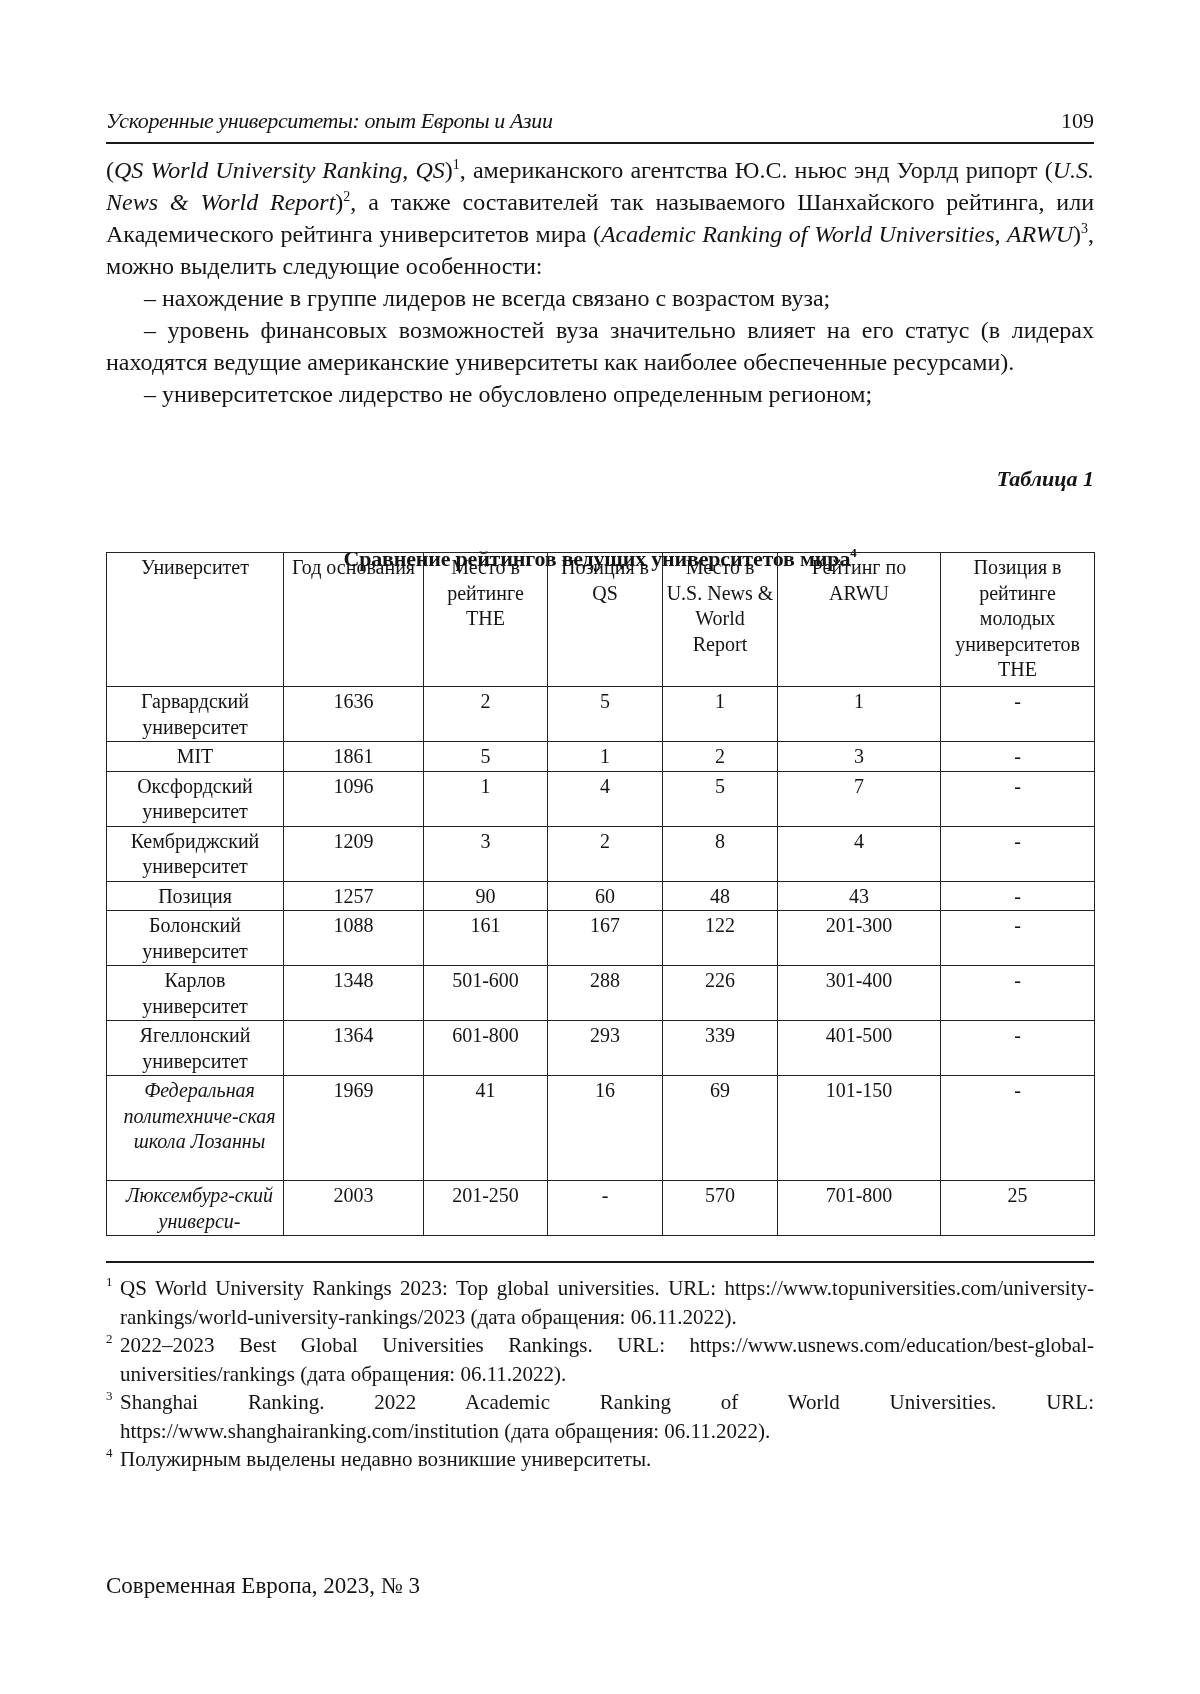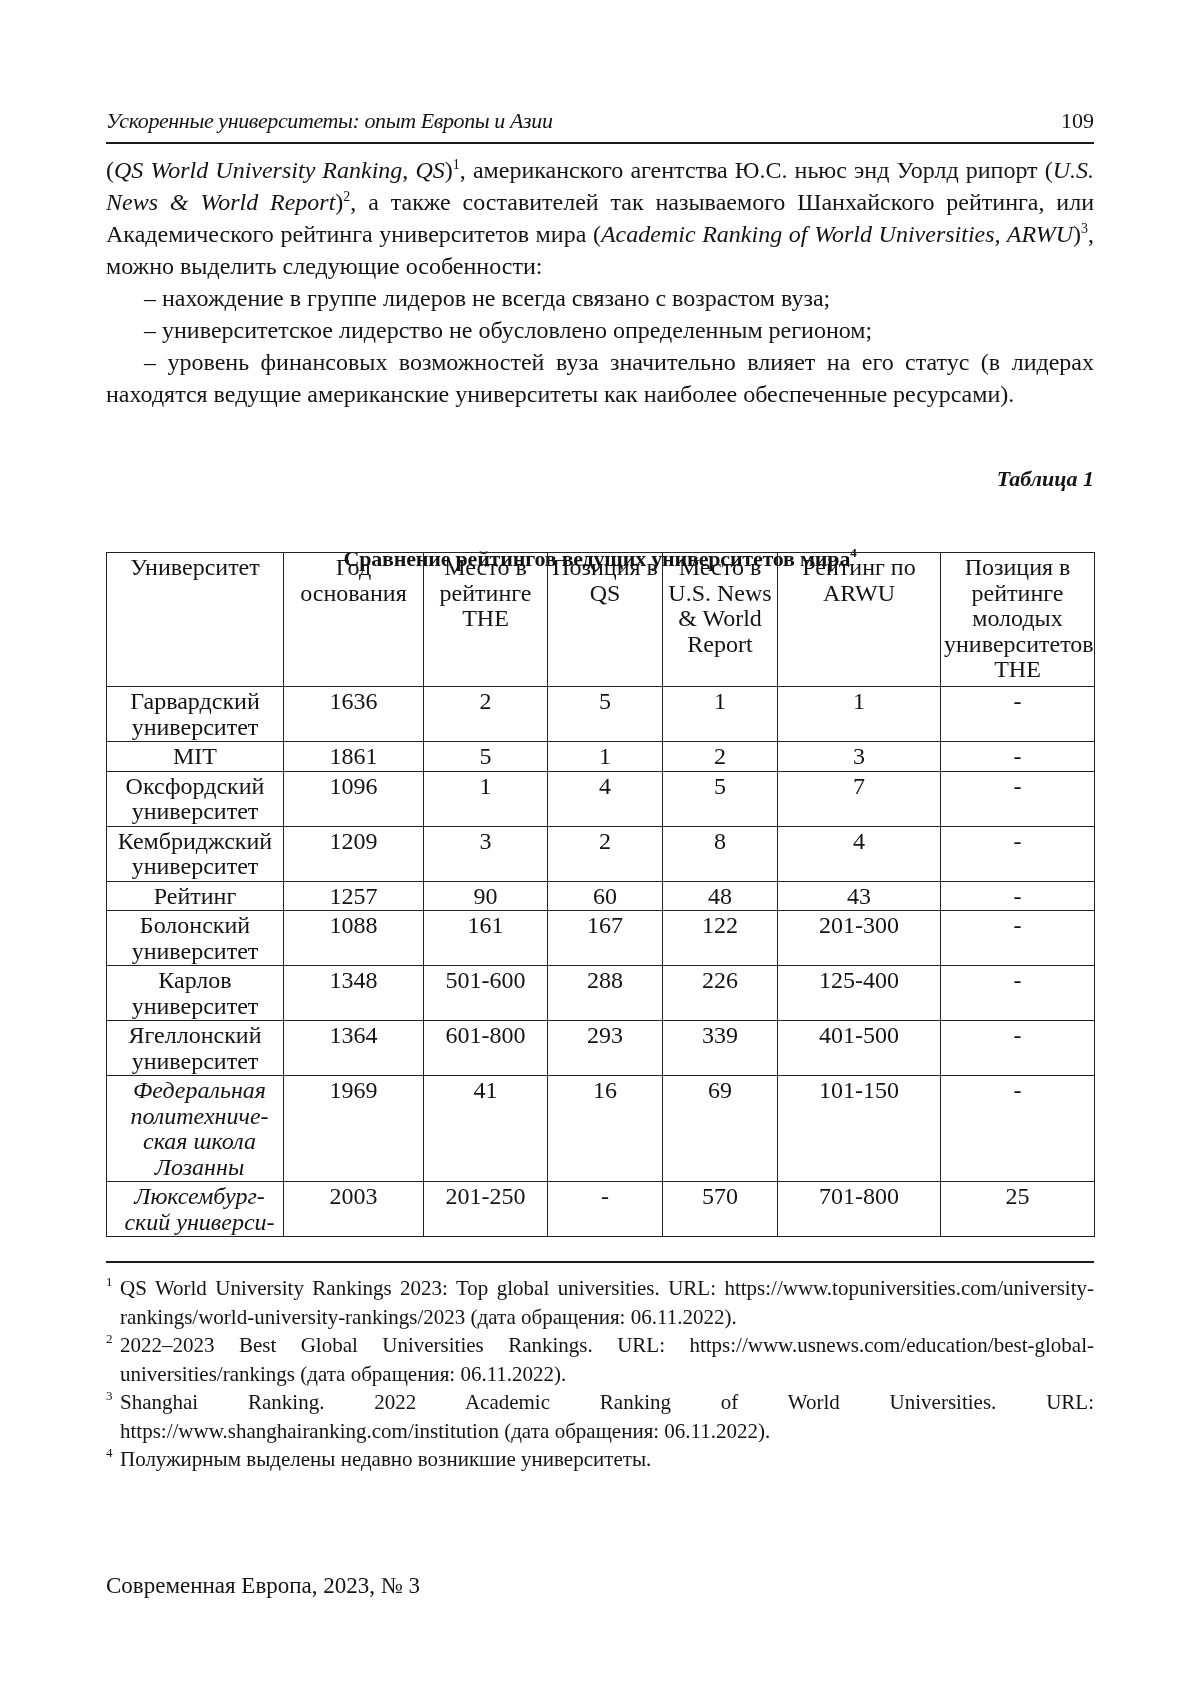--- a/index.html
+++ b/index.html
@@ -19,21 +19,21 @@
   .body-text sup { font-size: 14px; line-height: 0; vertical-align: 9px; }
   .body-text i { font-style: italic; }
 
   .table-label { position: absolute; right: 106px; top: 466px; font-size: 22px;
                  font-weight: bold; font-style: italic; }
   .table-title { position: absolute; left: 106px; top: 510px; width: 988px; text-align: center;
                  font-size: 22px; font-weight: bold; letter-spacing: -0.2px; margin-top: 36px; }
   .table-title sup { font-size: 13px; vertical-align: 9px; line-height: 0; }
 
   table.rank { position: absolute; left: 106px; top: 552px; width: 989px;
-               border-collapse: collapse; font-size: 24px; line-height: 25.5px; table-layout: fixed; }
+               border-collapse: collapse; font-size: 20px; line-height: 25.5px; table-layout: fixed; }
   table.rank td, table.rank th { border: 1.6px solid #222; vertical-align: top; text-align: center;
                padding: 2px 3px 1px 3px; font-weight: normal; }
   table.rank th { height: 130px; }
   table.rank td.uni.it { font-style: italic; padding-left: 12px; }
   .rank tr.r2 td { height: 48px; }
   .rank tr.r1 td { height: 23px; }
   .rank tr.r4 td { height: 101px; }
 
   .fn-rule { position: absolute; left: 106px; top: 1261px; width: 988px; height: 2px; background: #1a1a1a; }
   .footnotes { position: absolute; left: 106px; top: 1274px; width: 988px; font-size: 21px;
@@ -50,22 +50,22 @@
 
 <div class="running-head">
   <span class="title">Ускоренные университеты: опыт Европы и Азии</span>
   <span class="pno">109</span>
 </div>
 <div class="head-rule"></div>
 
 <div class="body-text">
   <p><span>(</span><i>QS World University Ranking</i><span>, </span><i>QS</i><span>)</span><sup>1</sup><span>, американского агентства Ю.С. ньюс энд Уорлд рипорт (</span><i>U.S. News &amp; World Report</i><span>)</span><sup>2</sup><span>, а также составителей так называемого Шанхайского рейтинга, или Академического рейтинга университетов мира (</span><i>Academic Ranking of World Universities, ARWU</i><span>)</span><sup>3</sup><span>, можно выделить следующие особенности:</span></p>
   <p class="indent">– нахождение в группе лидеров не всегда связано с возрастом вуза;</p>
+  <p class="indent">– уровень финансовых возможностей вуза значительно влияет на его статус (в лидерах находятся ведущие американские университеты как наиболее обеспеченные ресурсами).</p>
   <p class="indent">– университетское лидерство не обусловлено определенным регионом;</p>
-  <p class="indent">– уровень финансовых возможностей вуза значительно влияет на его статус (в лидерах находятся ведущие американские университеты как наиболее обеспеченные ресурсами).</p>
 </div>
 
 <div class="table-label">Таблица 1</div>
 <div class="table-title"><span>Сравнение рейтингов ведущих университетов мира</span><sup>4</sup></div>
 
 <table class="rank">
   <colgroup>
     <col style="width:177px">
       <col style="width:140px">
       <col style="width:124px">
@@ -116,21 +116,21 @@
       <tr class="r2">
         <td class="uni">Кембриджский университет</td>
         <td>1209</td>
         <td>3</td>
         <td>2</td>
         <td>8</td>
         <td>4</td>
         <td>-</td>
       </tr>
       <tr class="r1">
-        <td class="uni">Рейтинг</td>
+        <td class="uni">Позиция</td>
         <td>1257</td>
         <td>90</td>
         <td>60</td>
         <td>48</td>
         <td>43</td>
         <td>-</td>
       </tr>
       <tr class="r2">
         <td class="uni">Болонский университет</td>
         <td>1088</td>
@@ -139,21 +139,21 @@
         <td>122</td>
         <td>201-300</td>
         <td>-</td>
       </tr>
       <tr class="r2">
         <td class="uni">Карлов университет</td>
         <td>1348</td>
         <td>501-600</td>
         <td>288</td>
         <td>226</td>
-        <td>125-400</td>
+        <td>301-400</td>
         <td>-</td>
       </tr>
       <tr class="r2">
         <td class="uni">Ягеллонский университет</td>
         <td>1364</td>
         <td>601-800</td>
         <td>293</td>
         <td>339</td>
         <td>401-500</td>
         <td>-</td>

